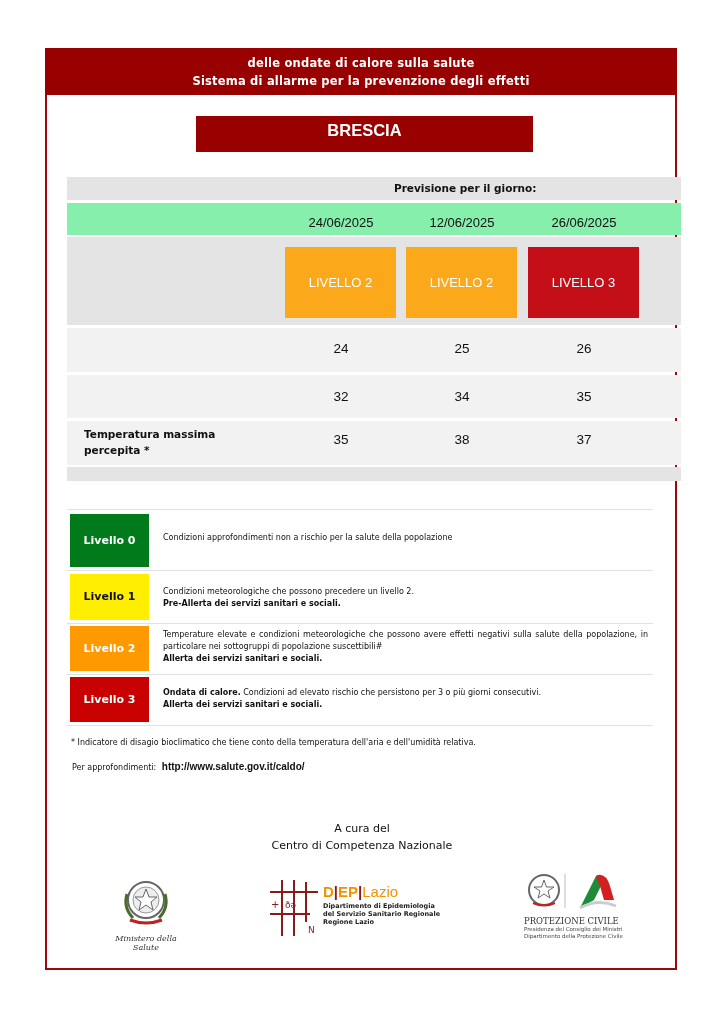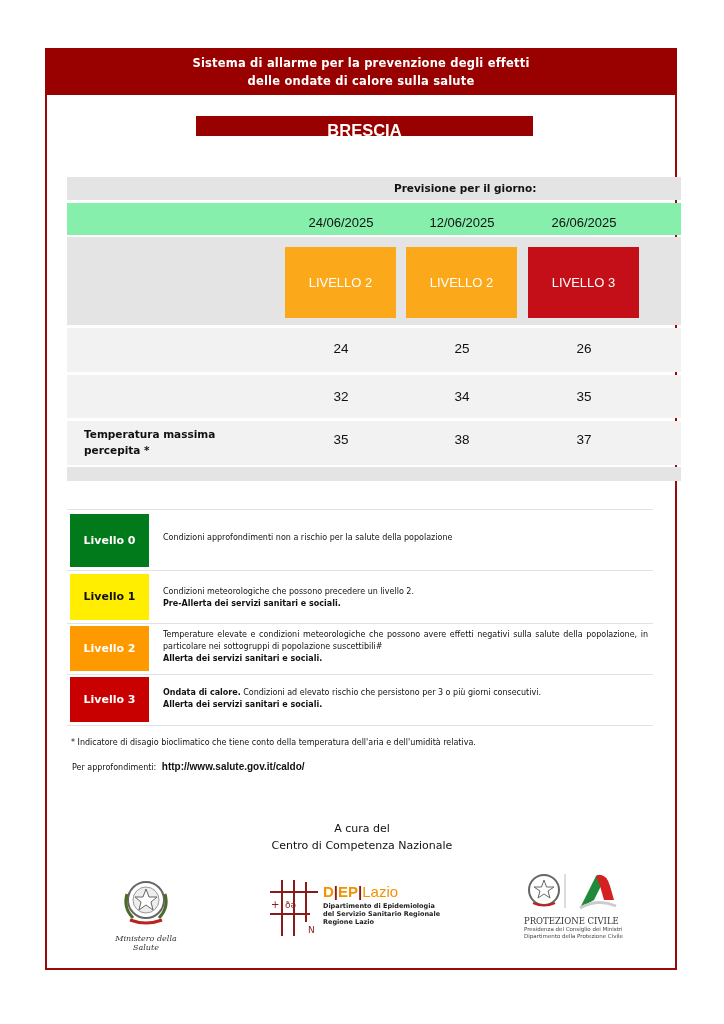--- a/index.html
+++ b/index.html
@@ -1,20 +1,20 @@
 <!DOCTYPE html>
 <html><head>
   <meta charset="utf-8">
   <style>
     html, body { margin:0; padding:0; background:#ffffff; }
     body { width:724px; height:1024px; position:relative; overflow:hidden; font-family:"DejaVu Sans", sans-serif; color:#111; }
     .frame { position:absolute; left:45px; top:48px; width:628px; height:920px; border:2px solid #9b0a0a; border-top:none; box-sizing:content-box; }
     .header { position:absolute; left:45px; top:48px; width:632px; height:47px; background:#990000; color:#fff; text-align:center; font-weight:bold; font-size:11.5px; line-height:18px; padding-top:6px; box-sizing:border-box; }
     .header div { letter-spacing:0.2px; }
-    .city { position:absolute; left:196px; top:116px; width:337px; height:20px; background:#990000; color:#fff; font-family:"Liberation Sans", sans-serif; font-weight:bold; font-size:16.5px; text-align:center; line-height:28px; }
+    .city { position:absolute; left:196px; top:116px; width:337px; height:36px; background:#990000; color:#fff; font-family:"Liberation Sans", sans-serif; font-weight:bold; font-size:16.5px; text-align:center; line-height:28px; }
     .tbl { position:absolute; left:67px; width:586px;padding-left:28px; }
     .row-prev { top:177px; height:23px; background:#e4e4e4; }
     .row-prev span { position:absolute; left:327px; top:0; line-height:23px; font-weight:bold; font-size:10.5px; }
     .row-dates { top:203px; height:32px; background:#86efac; }
     .row-levels { top:237px; height:88px; background:#e4e4e4; }
     .row-t { background:#f2f2f2; }
     .row-t8 { top:328px; height:44px; }
     .row-t14 { top:375px; height:43px; }
     .row-tmax { top:421px; height:44px; }
     .row-foot { top:467px; height:14px; background:#e4e4e4; }
@@ -38,22 +38,22 @@
     .more { position:absolute; left:72px; top:761px; font-size:8px; color:#111; }
     .more .url { font-family:"Liberation Sans", sans-serif; font-weight:bold; font-size:10px; margin-left:3px; }
     .credit { position:absolute; left:0; width:724px; text-align:center; font-size:11px; line-height:17px; color:#111; }
     .logo { position:absolute; }
   </style>
 </head>
 <body>
 
 <div class="frame"></div>
 <div class="header">
+  <div>delle ondate di calore sulla salute</div>
   <div>Sistema di allarme per la prevenzione degli effetti</div>
-  <div>delle ondate di calore sulla salute</div>
 </div>
 
 <div class="city">BRESCIA</div>
 
 <div class="tbl row-prev">
   <span>Previsione per il giorno:</span>
 </div>
 
 <div class="tbl row-dates">
   <div class="col c1">24/06/2025</div>

